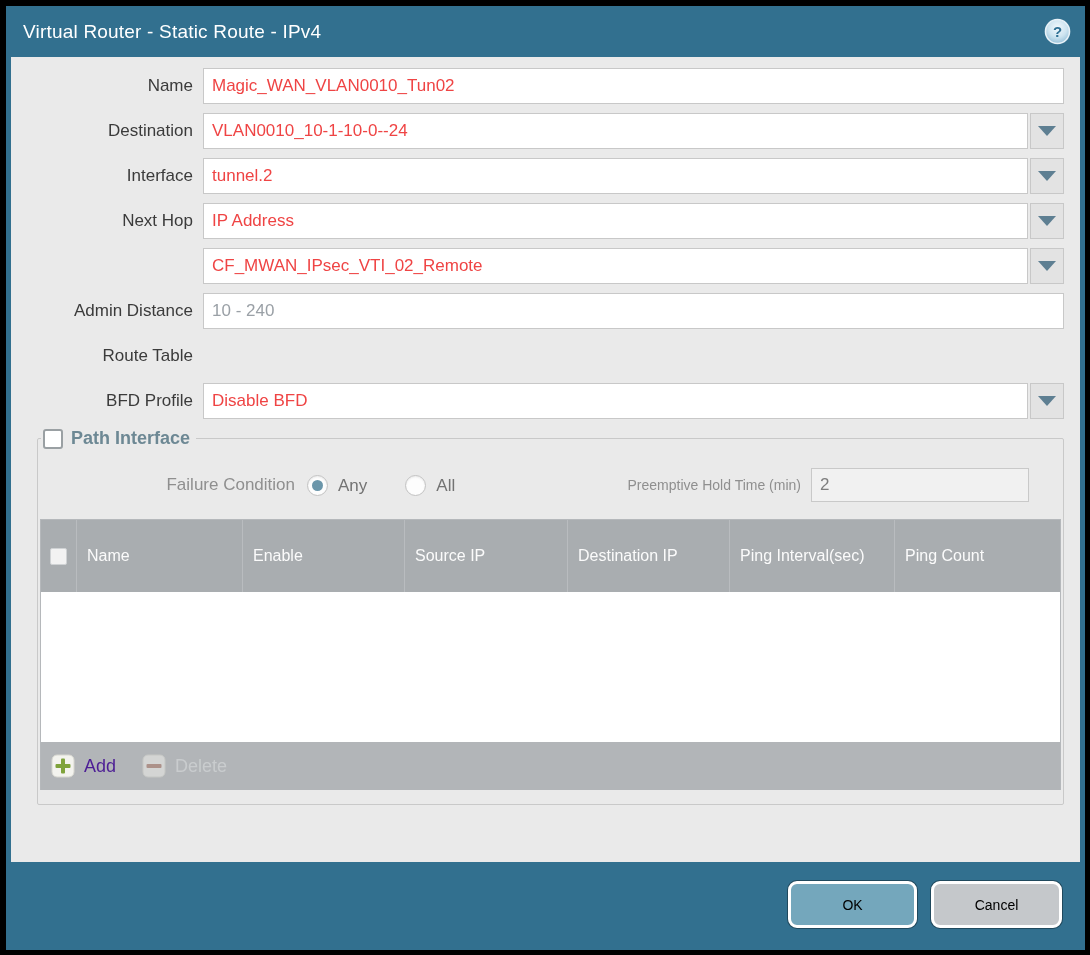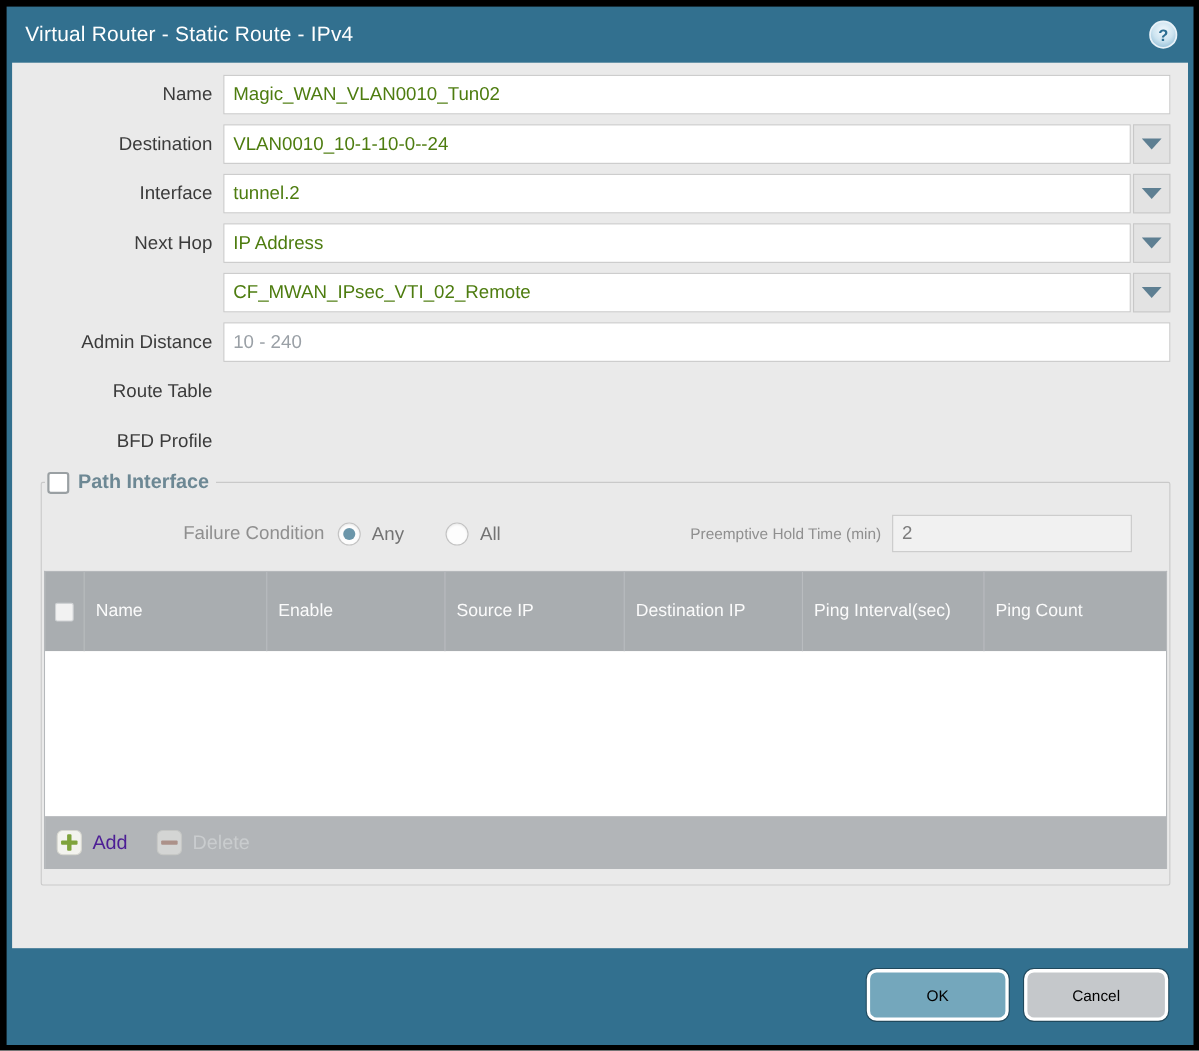--- a/index.html
+++ b/index.html
@@ -12,21 +12,21 @@
   .titlebar { position:absolute; left:0; top:0; right:0; height:51px; display:flex; align-items:center; padding:0 14px 0 17px; }
   .titlebar .title { color:#fff; font-size:19px; letter-spacing:.2px; flex:1; }
   .help-btn { width:27px; height:27px; cursor:pointer; }
 
   
   .content { position:absolute; left:5px; right:5px; top:51px; bottom:88px; background:#EAEAEA; padding-top:11px; overflow:hidden; }
 
   .form-row { display:flex; align-items:center; height:36px; margin:0 16px 9px 0; }
   .form-row .lbl { width:192px; text-align:right; padding-right:10px; font-size:17px; color:#3b3b3b; flex:none; }
   .fld { flex:1; display:flex; align-items:stretch; height:36px; }
-  .fld input { flex:1; height:36px; border:1px solid #c8c8c8; background:#fff; font-family:"Liberation Sans",sans-serif; font-size:17px; color:#4d7c0f; padding:0 8px; outline:none; min-width:0; }
+  .fld input { flex:1; height:36px; border:1px solid #c8c8c8; background:#fff; font-family:"Liberation Sans",sans-serif; font-size:17px; color:#ef4444; padding:0 8px; outline:none; min-width:0; }
   .fld input::placeholder { color:#9aa0a6; }
   .dd-btn { flex:none; width:34px; height:36px; margin-left:2px; background:#e3e3e3; border:1px solid #c8c8c8; display:flex; align-items:center; justify-content:center; cursor:pointer; }
   .dd-arrow { width:0; height:0; border-left:9px solid transparent; border-right:9px solid transparent; border-top:10px solid #5E7F92; }
 
   
   fieldset.pm { margin:2px 16px 0 26px; border:1px solid #c9c9c9; border-radius:2px; padding:14px 2px 14px 2px; }
   fieldset.pm legend { display:flex; align-items:center; gap:8px; padding:0 6px 0 2px; margin-left:1px; }
   .pm-checkbox { width:20px; height:20px; background:#fff; border:2px solid #9aa0a3; border-radius:3px; cursor:pointer; }
   .pm-title { font-size:18px; font-weight:bold; color:#6d8894; }
 
@@ -145,20 +145,26 @@
       </div>
     </div>
 
 
     <div class="form-row">
       <div class="lbl">Route Table</div>
     </div>
 
     <div class="form-row">
       <div class="lbl">BFD Profile</div>
+      <div class="fld">
+        <input type="text" value="Disable BFD" style="">
+        <span class="dd-btn">
+            <span class="dd-arrow"></span>
+          </span>
+      </div>
     </div>
 
     <fieldset class="pm">
       <legend>
         <span class="pm-checkbox"></span>
         <span class="pm-title">Path Interface</span>
       </legend>
 
       <div class="cond-row">
         <div class="cond-lbl">Failure Condition</div>

